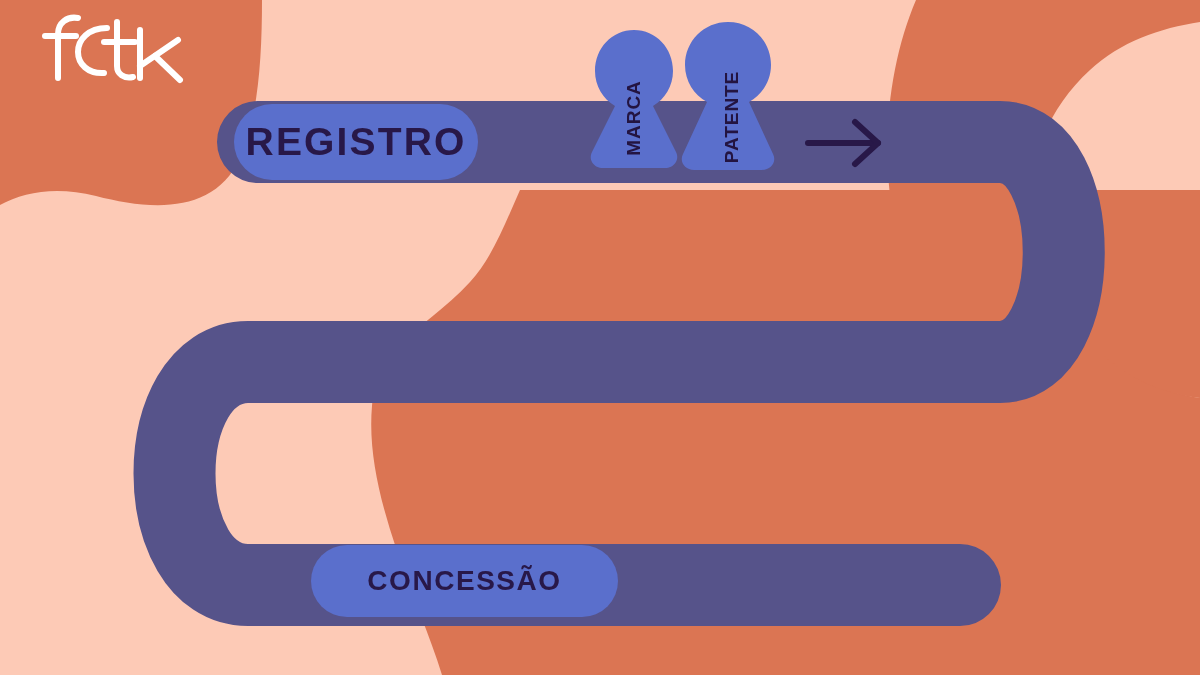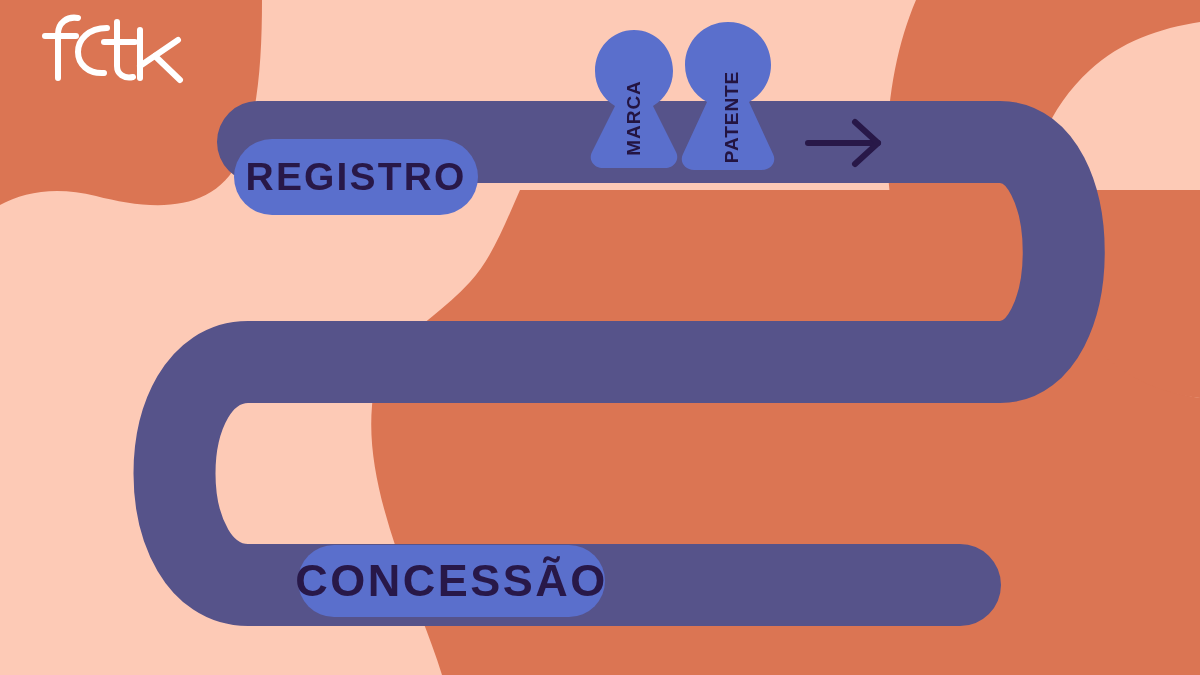--- a/index.html
+++ b/index.html
@@ -36,28 +36,27 @@
     font-weight: 700;
     letter-spacing: 0.055em;
     white-space: nowrap;
   }
   #pill-registro {
     left: 234px;
     top: 104px;
     width: 244px;
     height: 76px;
     font-size: 39px;
-    margin-top: 35px;
   }
   #pill-concessao {
-    left: 298px;
+    left: 311px;
     top: 545px;
     width: 307px;
     height: 72px;
-    font-size: 45px;
+    font-size: 28px;
   }
   .figure-label {
     position: absolute;
     color: #231441;
     font-weight: 700;
     font-size: 19px;
     letter-spacing: 0.05em;
     white-space: nowrap;
     transform-origin: center center;
     transform: rotate(-90deg);

